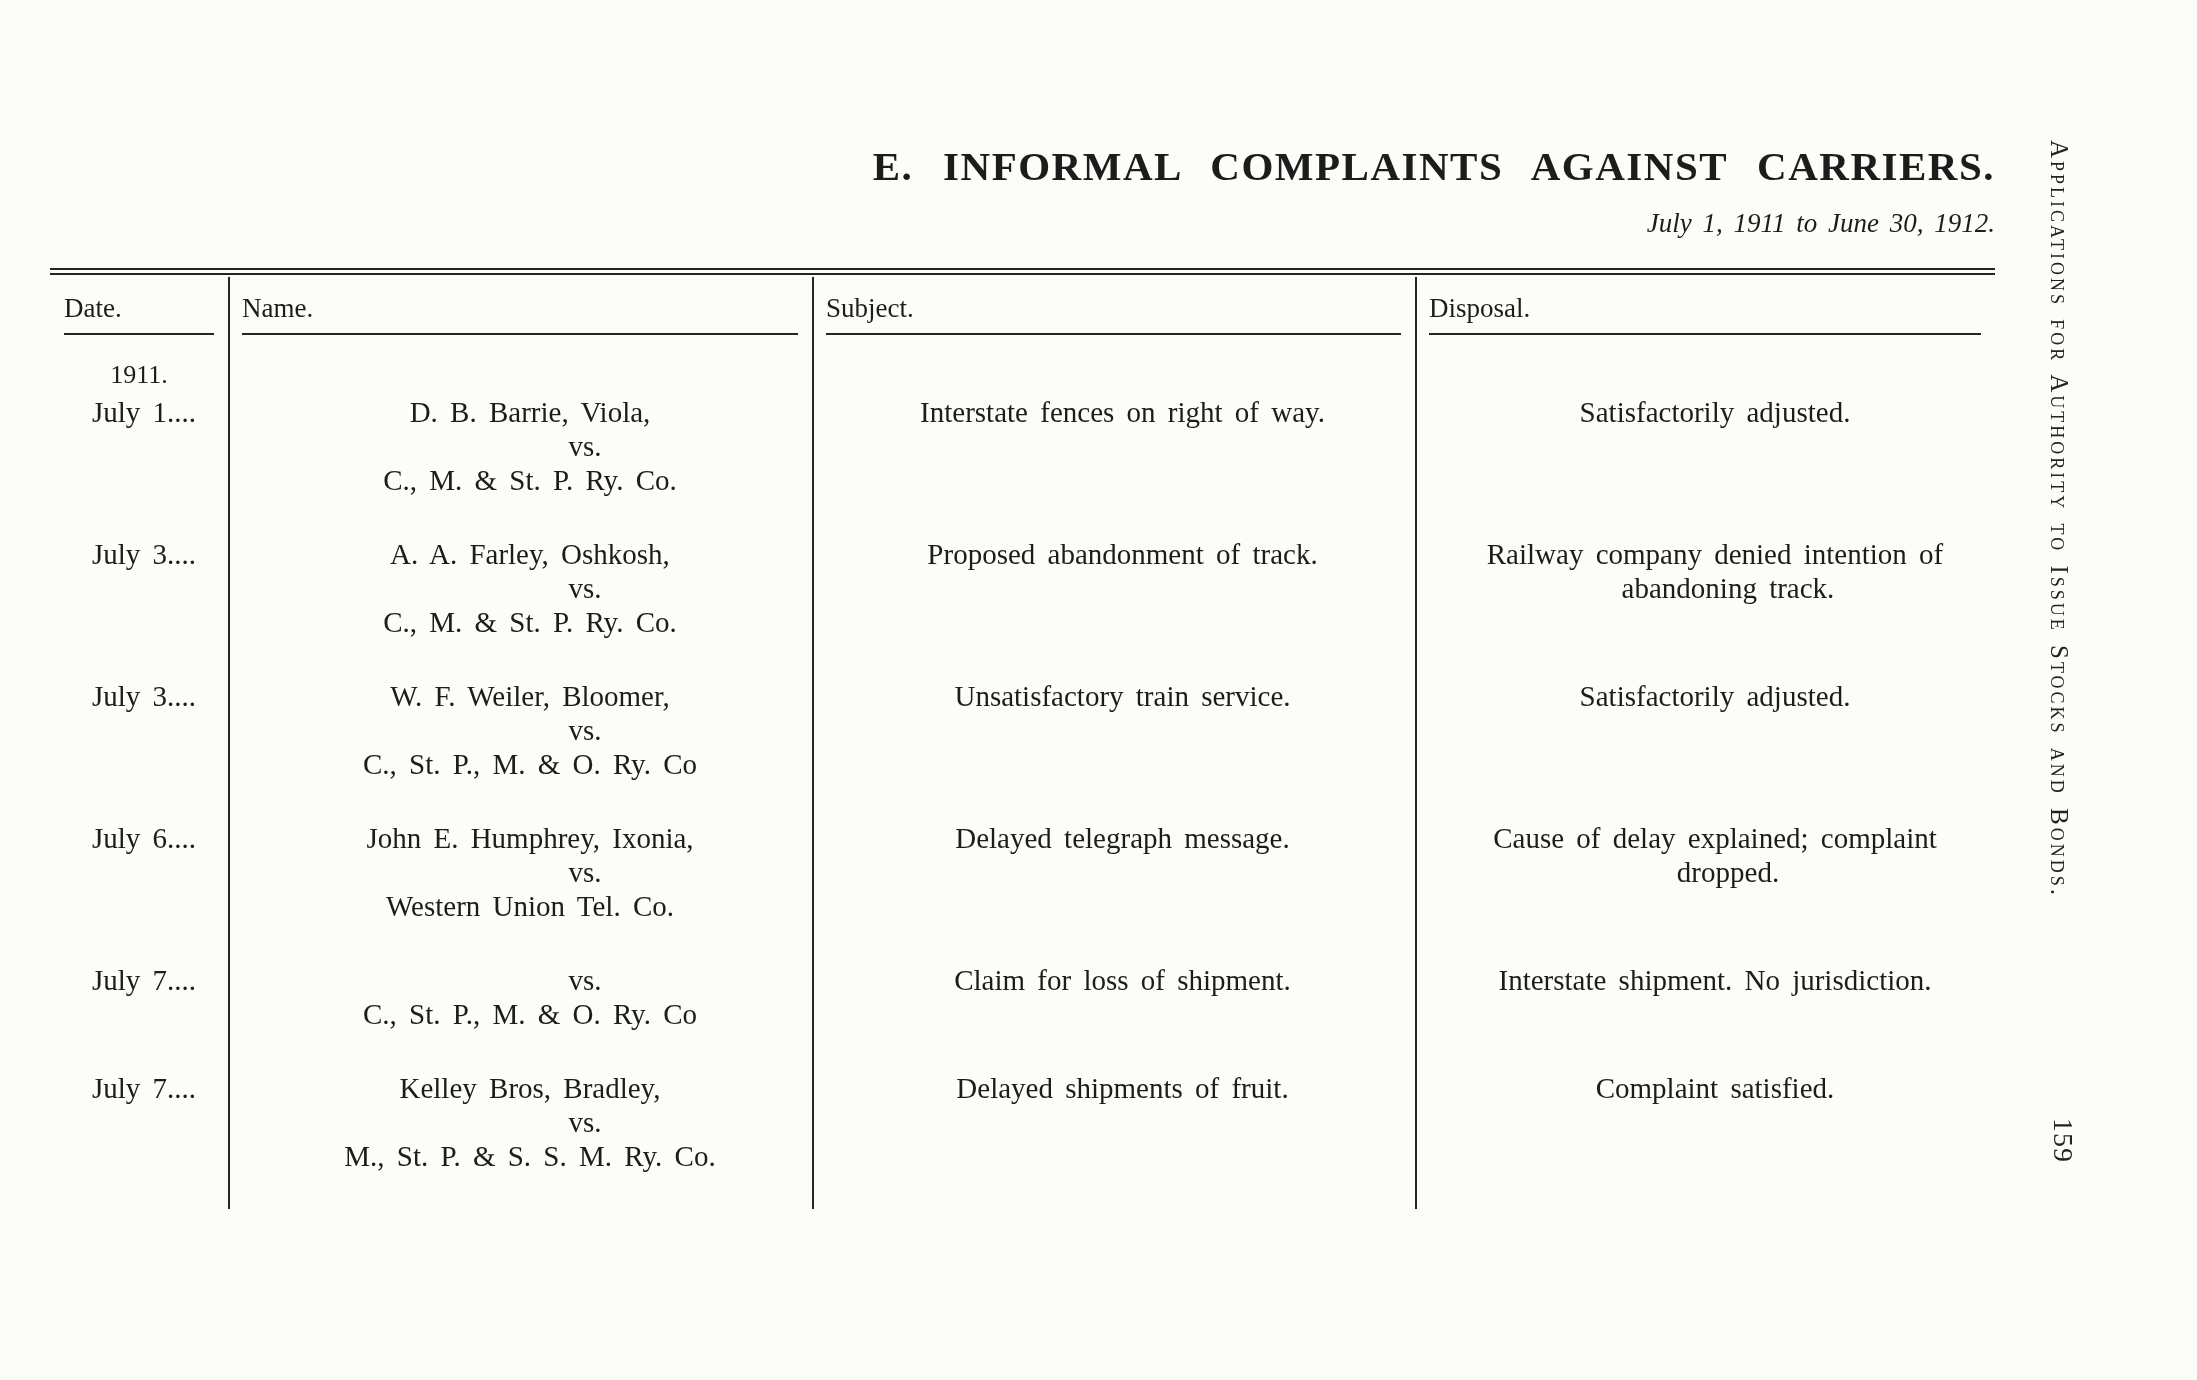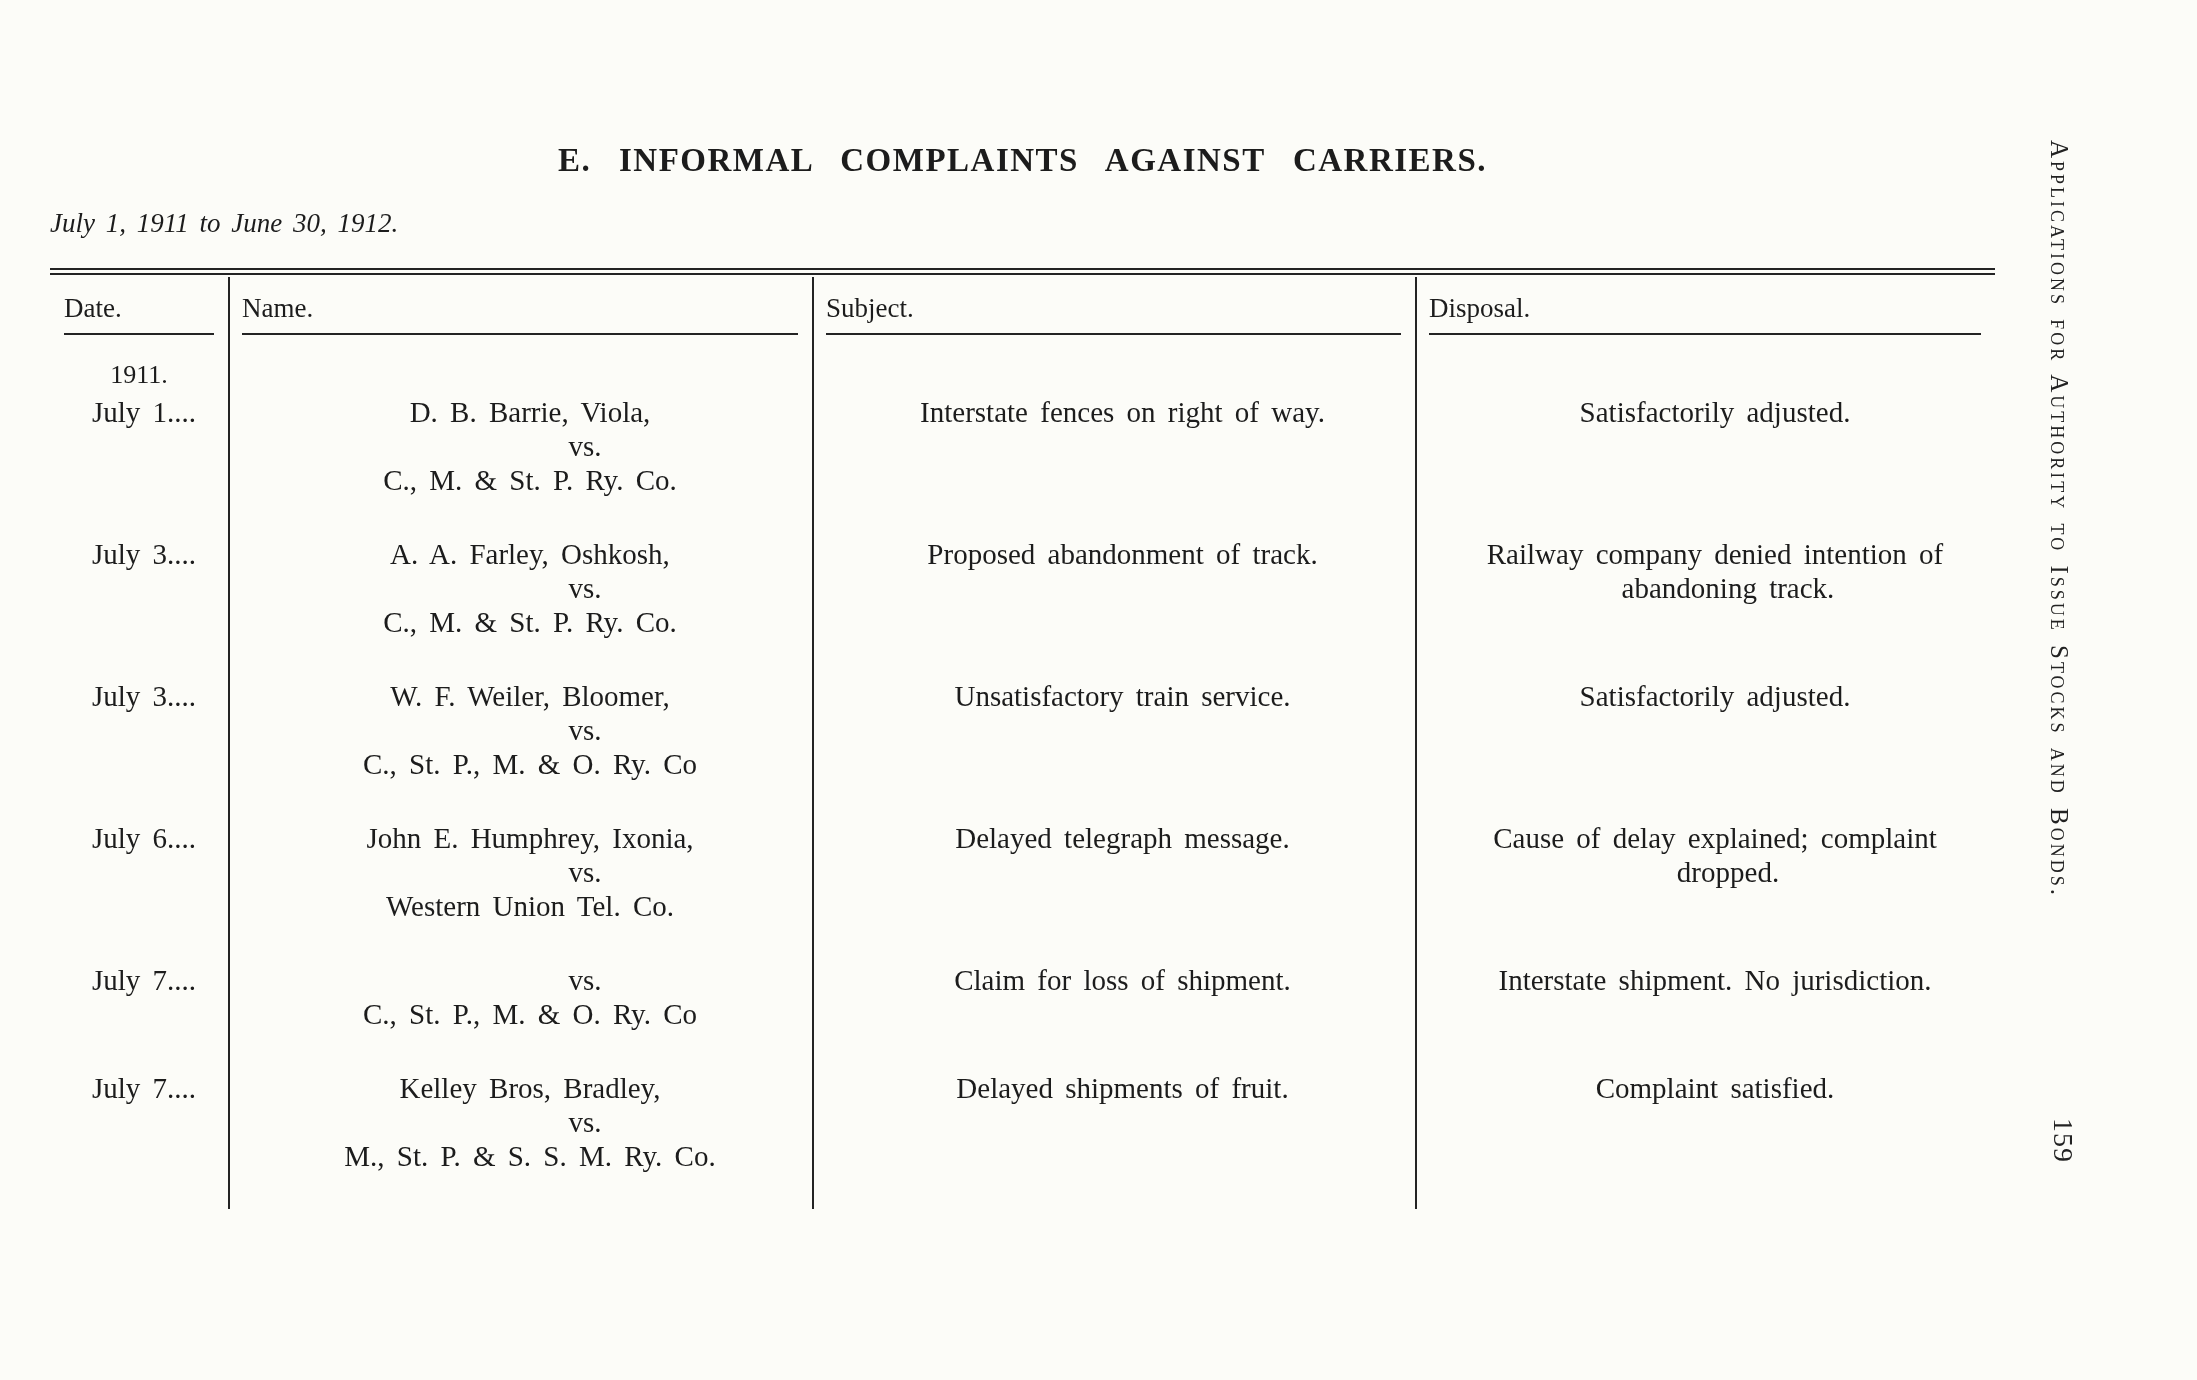--- a/index.html
+++ b/index.html
@@ -7,27 +7,27 @@
   .page {
     position:relative;
     width:2197px; height:1380px;
     background:#fcfcf8;
     font-family:"Liberation Serif", serif;
     color:#1c1c1c;
     overflow:hidden;
   }
   .doc-title {
     position:absolute; top:142px; left:50px; width:1945px;
-    text-align:center;
-    font-size:33px; font-weight:bold;
+    text-align:right;
+    font-size:41px; font-weight:bold;
     letter-spacing:1.5px; word-spacing:18px;
   }
   .doc-subtitle {
     position:absolute; top:208px; left:50px; width:1945px;
-    text-align:left;
+    text-align:right;
     font-size:27px; font-style:italic;
     word-spacing:4px;
   }
   .table-wrap {
     position:absolute; top:268px; left:50px; width:1945px;
   }
   .double-rule {
     height:7px;
     border-top:2px solid #242424;
     border-bottom:2px solid #242424;

